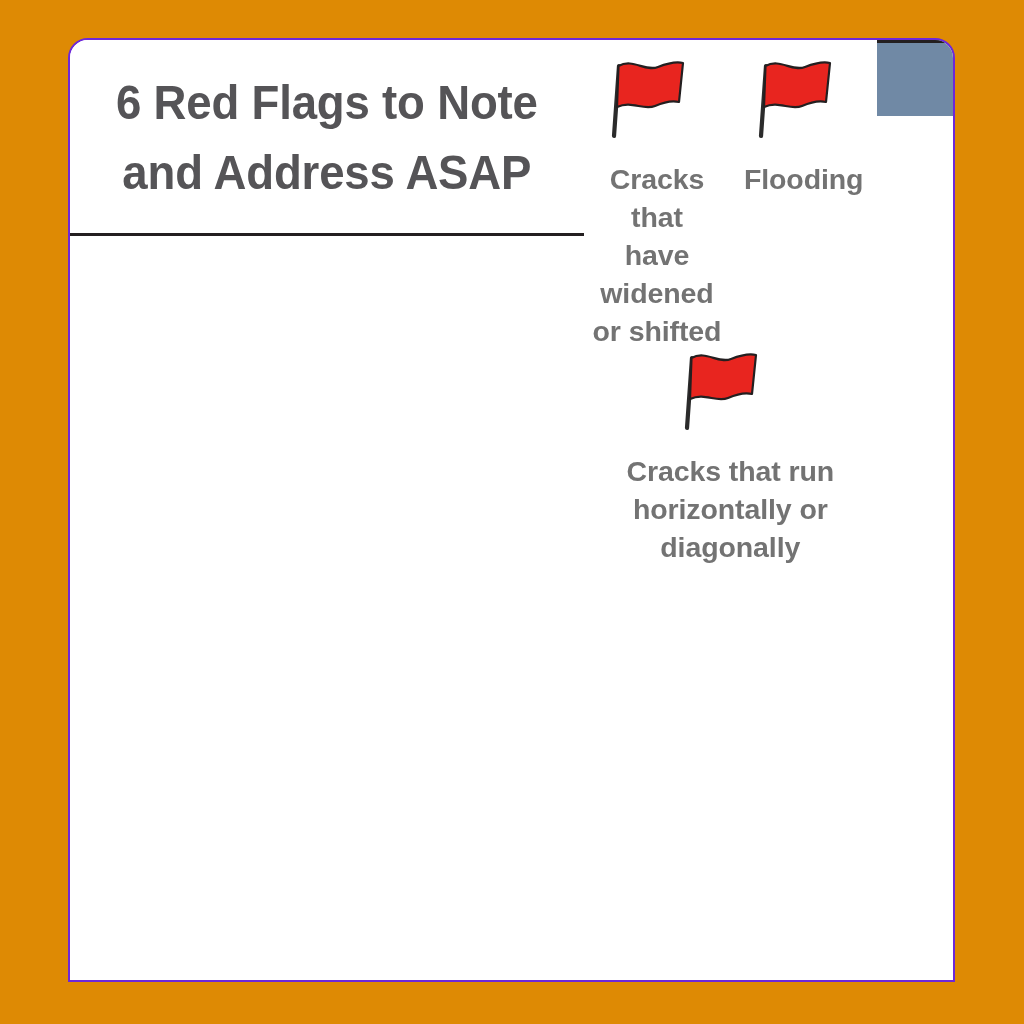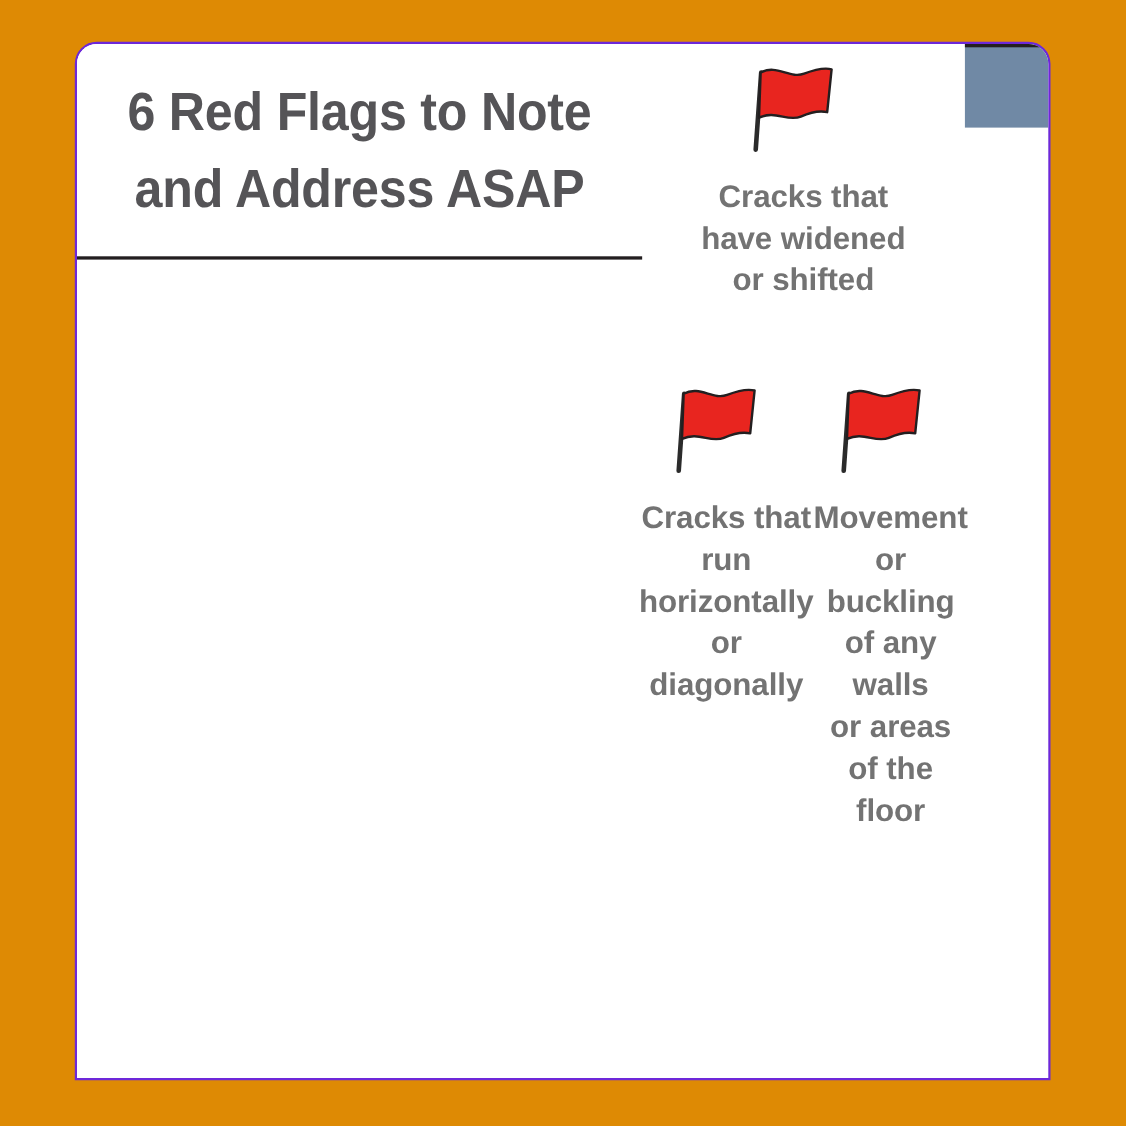--- a/index.html
+++ b/index.html
@@ -163,20 +163,33 @@
                   <path d="M13.5 10 C28 2, 40 16, 53 11 C62 7.5, 70 5, 78 7 L74 46 C66 44, 58 46.5, 50 50 C38 55, 27 44, 12 51 Z" fill="#e8251f" stroke="#231f20" stroke-width="2.2" stroke-linejoin="round"></path>
                 </svg>
               </div>
             </div>
           </div>
           <div class="item-label">Cracks that
 have widened
 or shifted</div>
         </div>
 
+        <div class="item item-top">
+          <div class="flag-slot">
+            <div class="flag-shift">
+              <div class="flag">
+                <svg width="84" height="86" viewBox="0 0 84 86">
+                  <path d="M14 10 L9 80" stroke="#2b2b2b" stroke-width="4.2" stroke-linecap="round" fill="none"></path>
+                  <path d="M13.5 10 C28 2, 40 16, 53 11 C62 7.5, 70 5, 78 7 L74 46 C66 44, 58 46.5, 50 50 C38 55, 27 44, 12 51 Z" fill="#e8251f" stroke="#231f20" stroke-width="2.2" stroke-linejoin="round"></path>
+                </svg>
+              </div>
+            </div>
+          </div>
+          <div class="item-label">Flooding</div>
+        </div>
 
 
       </div>
 
       <div class="row row-bottom">
 
         <div class="item item-bottom">
           <div class="flag-slot">
             <div class="flag-shift">
               <div class="flag">
@@ -185,35 +198,20 @@
                   <path d="M13.5 10 C28 2, 40 16, 53 11 C62 7.5, 70 5, 78 7 L74 46 C66 44, 58 46.5, 50 50 C38 55, 27 44, 12 51 Z" fill="#e8251f" stroke="#231f20" stroke-width="2.2" stroke-linejoin="round"></path>
                 </svg>
               </div>
             </div>
           </div>
           <div class="item-label">Cracks that run
 horizontally or
 diagonally</div>
         </div>
 
-        <div class="item item-bottom">
-          <div class="flag-slot">
-            <div class="flag-shift">
-              <div class="flag">
-                <svg width="84" height="86" viewBox="0 0 84 86">
-                  <path d="M14 10 L9 80" stroke="#2b2b2b" stroke-width="4.2" stroke-linecap="round" fill="none"></path>
-                  <path d="M13.5 10 C28 2, 40 16, 53 11 C62 7.5, 70 5, 78 7 L74 46 C66 44, 58 46.5, 50 50 C38 55, 27 44, 12 51 Z" fill="#e8251f" stroke="#231f20" stroke-width="2.2" stroke-linejoin="round"></path>
-                </svg>
-              </div>
-            </div>
-          </div>
-          <div class="item-label">Movement or
-buckling of any walls
-or areas of the floor</div>
-        </div>
 
       </div>
 
     </div>
 
     <div class="card-footer"></div>
 
   </div>
 
 </div>

